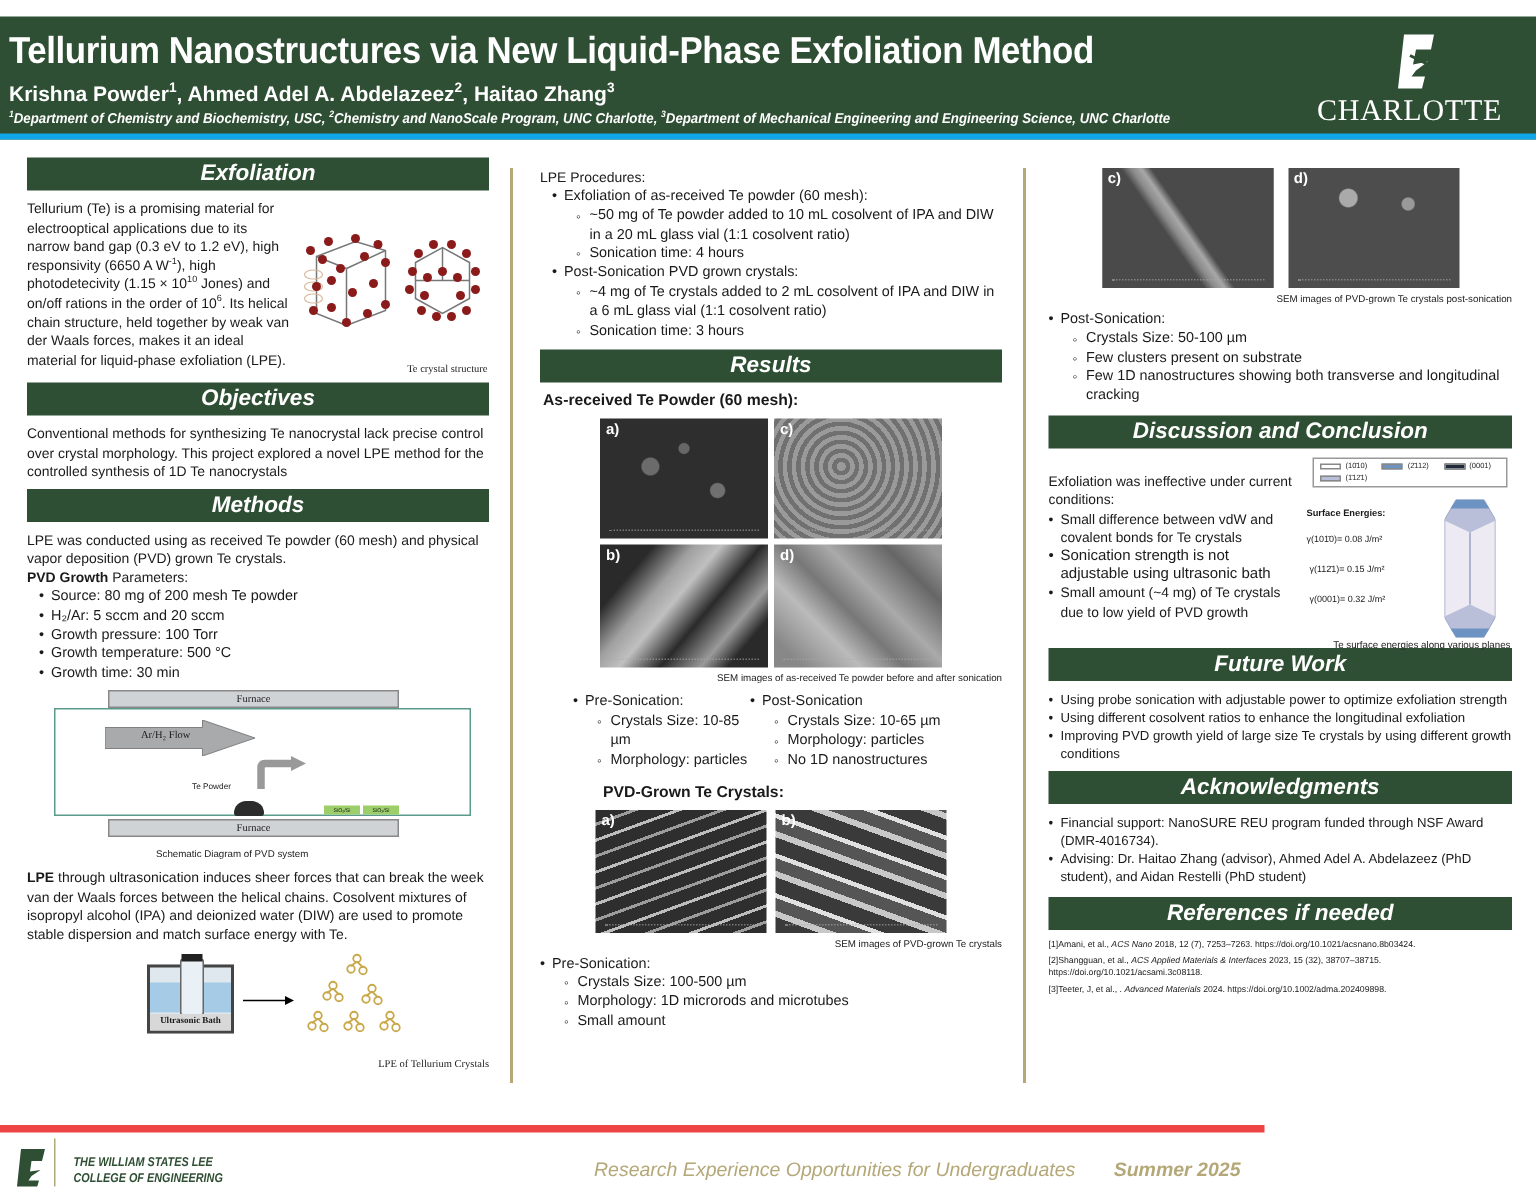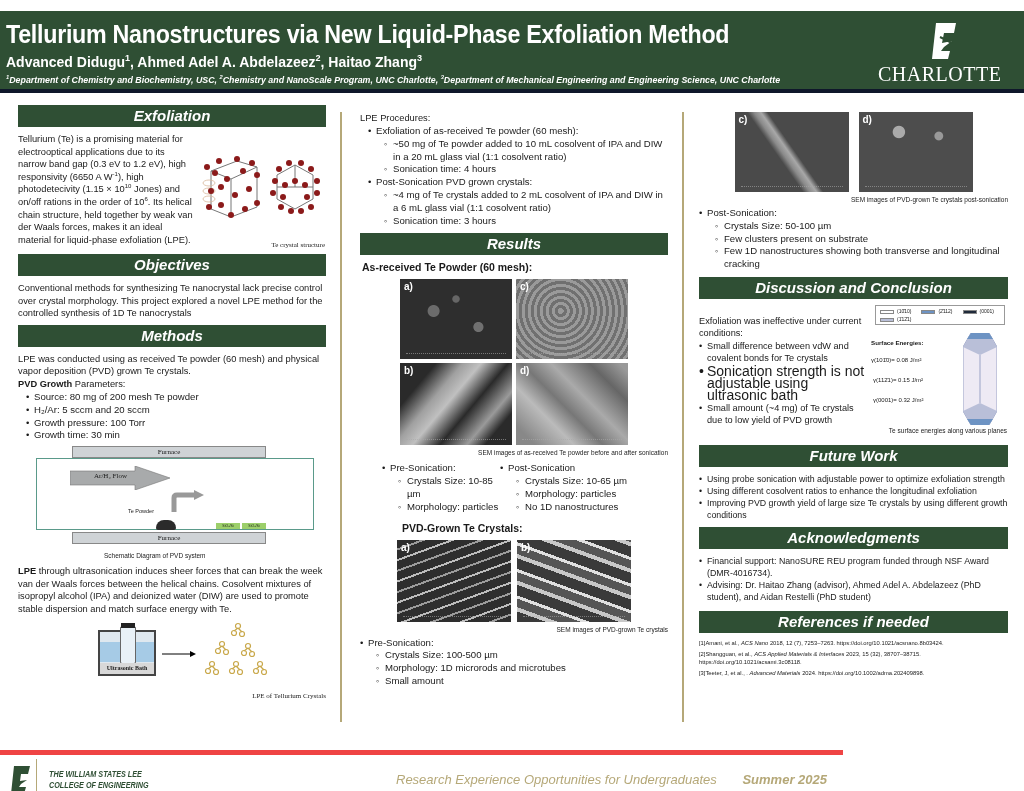--- a/index.html
+++ b/index.html
@@ -1,19 +1,19 @@
 <!DOCTYPE html>
 <html><head>
 <meta charset="utf-8">
 <style>
   * { box-sizing: border-box; margin: 0; padding: 0; }
   html, body { width: 1024px; height: 791px; overflow: hidden; background: #ffffff; }
   body { font-family: "Liberation Sans", sans-serif; color: #1a1a1a; position: relative; }
 
-  .header { position: absolute; left: 0; top: 11px; width: 1024px; height: 82px; background: #2f4f34; border-bottom: 4px solid #0f172a; }
+  .header { position: absolute; left: 0; top: 11px; width: 1024px; height: 82px; background: #2f4f34; border-bottom: 4px solid #0ea5e9; }
   .title { position: absolute; left: 6px; top: 9px; color: #fff; font-weight: bold; font-size: 25px; letter-spacing: -0.3px; font-family: "Liberation Sans", sans-serif; transform: scaleX(0.93); transform-origin: left; white-space: nowrap; }
   .authors { position: absolute; left: 6px; top: 43px; color: #fff; font-weight: bold; font-size: 14px; white-space: nowrap; }
   .affil { position: absolute; left: 6px; top: 63px; color: #fff; font-style: italic; font-weight: bold; font-size: 9.5px; white-space: nowrap; transform: scaleX(0.93); transform-origin: left; }
   sup { font-size: 65%; vertical-align: super; line-height: 0; }
   .logo { position: absolute; right: 6px; top: 6px; width: 140px; height: 70px; }
   .logo .mark { position: absolute; left: 52px; top: 4px; width: 28px; height: 40px; }
   .logo .word { position: absolute; left: 0; top: 46px; width: 140px; color: #fff; font-family: "Liberation Serif", serif; font-size: 20px; letter-spacing: 0.5px; }
 
   .col { position: absolute; top: 105px; }
   .col1 { left: 18px; width: 308px; }
@@ -48,21 +48,21 @@
   .legend-box { border: 1px solid #999; padding: 2px 4px; font-size: 5px; display: flex; flex-wrap: wrap; gap: 2px 10px; width: 130px; }
   .legend-box .sw { display: inline-block; width: 14px; height: 4px; margin-right: 3px; vertical-align: middle; border: 1px solid #888; }
   .refs li { font-size: 5.8px; line-height: 8px; margin-bottom: 3px; list-style: none; }
 </style>
 </head>
 <body>
 
 <div class="header">
   <div class="title">Tellurium Nanostructures via New Liquid-Phase Exfoliation Method</div>
   <div class="authors">
-    <span>Advanced Didugu</span><sup>1</sup>,
+    <span>Krishna Powder</span><sup>1</sup>,
     <span>Ahmed Adel A. Abdelazeez</span><sup>2</sup>,
     <span>Haitao Zhang</span><sup>3</sup>
   </div>
   <div class="affil">
     <sup>1</sup><span>Department of Chemistry and Biochemistry, USC, </span><sup>2</sup><span>Chemistry and NanoScale Program, UNC Charlotte, </span><sup>3</sup><span>Department of Mechanical Engineering and Engineering Science, UNC Charlotte</span>
   </div>
   <div class="logo">
     <svg class="mark" viewBox="0 0 28 40">
       <path d="M6 2 L26 2 L24 12 L14 12 L12 22 L22 20 L14 26 L11 30 L20 30 L18 38 L2 38 Z" fill="#ffffff"></path>
       <path d="M10 16 L22 22" stroke="#2f4f34" stroke-width="2"></path>
@@ -140,20 +140,21 @@
   <div class="sec-head" style="margin-top:5px;">Objectives</div>
   <div class="body-txt" style="font-size:9.3px; line-height:12.6px;">Conventional methods for synthesizing Te nanocrystal lack precise control over crystal morphology. This project explored a novel LPE method for the controlled synthesis of 1D Te nanocrystals</div>
 
   <div class="sec-head" style="margin-top:5px;">Methods</div>
   <div class="body-txt" style="font-size:9.3px; line-height:12.6px;">LPE was conducted using as received Te powder (60 mesh) and physical vapor deposition (PVD) grown Te crystals.</div>
   <div class="body-txt" style="font-size:9.3px;"><b>PVD Growth</b><span> Parameters:</span></div>
   <ul class="b1">
     <li>Source: 80 mg of 200 mesh Te powder</li>
     <li>H₂/Ar: 5 sccm and 20 sccm</li>
     <li>Growth pressure: 100 Torr</li>
+    <li>Growth temperature: 500 °C</li>
     <li>Growth time: 30 min</li>
   </ul>
 
   <div style="position:relative; height:104px; margin-top:4px;">
     <div style="position:absolute; left:54px; top:0; width:194px; height:12px; background:#cfd3d6; border:1px solid #888; font-family:'Liberation Serif',serif; font-size:7px; text-align:center; line-height:11px;">Furnace</div>
     <div style="position:absolute; left:18px; top:12px; width:278px; height:72px; border:1px solid #5a9a8a;"></div>
     <svg style="position:absolute; left:52px; top:20px;" width="100" height="24" viewBox="0 0 100 24">
       <polygon points="0,5 65,5 65,0 100,12 65,24 65,19 0,19" fill="#a8aaab" stroke="#777" stroke-width="0.6"></polygon>
     </svg>
     <div style="position:absolute; left:76px; top:26px; font-family:'Liberation Serif',serif; font-size:7px;">Ar/H₂ Flow</div>
@@ -336,21 +337,21 @@
       </ul>
     </li>
   </ul>
 
   <div class="sec-head" style="margin-top:6px;">Discussion and Conclusion</div>
   <div style="display:flex;">
     <div style="width:168px; padding-top:10px;">
       <div class="body-txt" style="font-size:9.2px; line-height:12.4px;">Exfoliation was ineffective under current conditions:</div>
       <ul class="b1" style="padding-left:0;">
         <li style="font-size:9.2px; line-height:12.4px;">Small difference between vdW and covalent bonds for Te crystals</li>
-        <li style="font-size:14px; line-height:12.4px;">Sonication strength is not adjustable using ultrasonic bath</li>
+        <li style="font-size:10px; line-height:12.4px;">Sonication strength is not adjustable using ultrasonic bath</li>
         <li style="font-size:9.2px; line-height:12.4px;">Small amount (~4 mg) of Te crystals due to low yield of PVD growth</li>
       </ul>
     </div>
     <div style="width:140px; position:relative;">
       <div class="legend-box" style="margin-left:8px;">
         <span><span class="sw" style="background:#fff;"></span><span>(10̄10)</span></span>
         <span><span class="sw" style="background:#6d93c3;"></span><span>(2̄112)</span></span>
         <span><span class="sw" style="background:#1f2a3a;"></span><span>(0001)</span></span>
         <span><span class="sw" style="background:#b9bfd8;"></span><span>(1̄12̄1)</span></span>
       </div>

